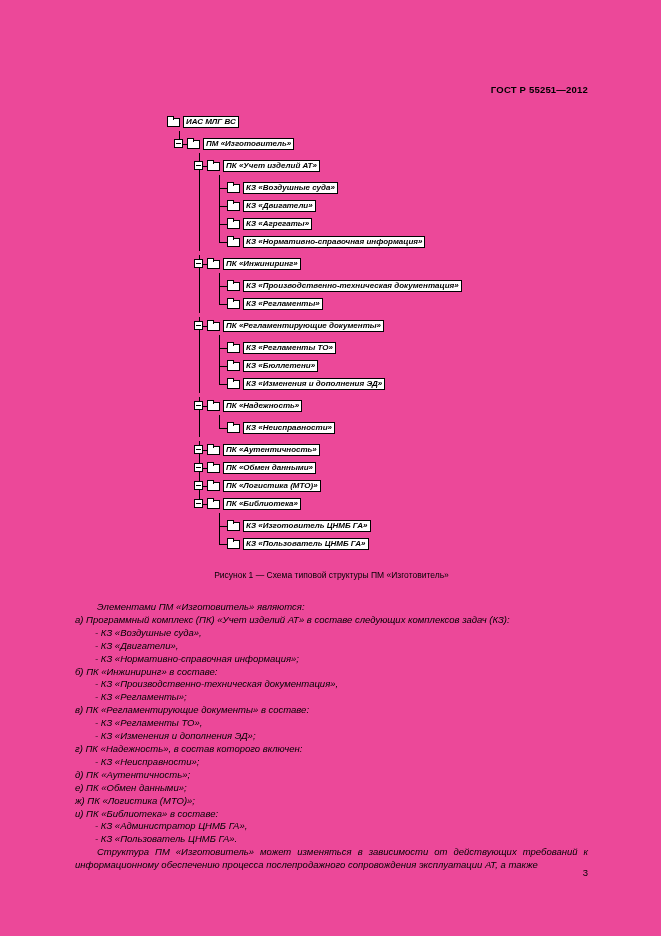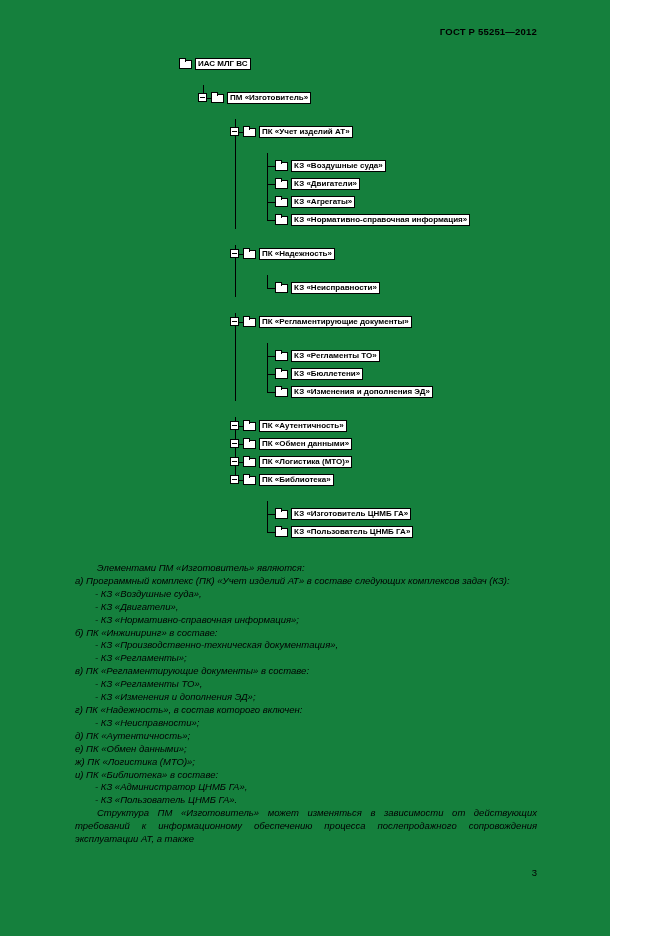--- a/index.html
+++ b/index.html
@@ -1,25 +1,25 @@
 <!DOCTYPE html>
 <html><head>
 <meta charset="utf-8">
 <style>
   * { margin:0; padding:0; box-sizing:border-box; }
   html, body { width:661px; height:936px; }
   body { background:#ffffff; color:#000; font-family:"Liberation Sans", sans-serif; }
-  .page { position:relative; width:610px; height:936px; padding:26px 73px 0 75px; background:#15803d; overflow:hidden; }
+  .page { position:relative; width:661px; height:936px; padding:84px 73px 0 75px; background:#ec4899; overflow:hidden; }
 
   .doc-header { text-align:right; font-size:9.5px; font-weight:bold; letter-spacing:0.2px; }
 
   .figure { margin-top:18px; }
   .tree-wrap { margin-left:88px; }
 
-  .tree, .tree ul { list-style:none; margin:16px; padding:0; }
+  .tree, .tree ul { list-style:none; margin:4px; padding:0;font-style:italic; }
   .tree ul { padding-left:16px;text-align:right; }
   .tree li { position:relative; }
   .tree li::before { content:""; position:absolute; left:-8px; top:0; height:100%; border-left:1px solid #000; }
   .tree li::after  { content:""; position:absolute; left:-8px; top:9px; width:8px; border-top:1px solid #000; }
   .tree li:first-child::before { top:-4px; height:calc(100% + 4px); }
   .tree li.last::before { top:0; height:10px; }
   .tree li.last:first-child::before { top:-4px; height:14px; }
   .tree > li::before, .tree > li::after { display:none; }
 
   .trow { display:flex; align-items:center; height:18px; position:relative; }
@@ -94,54 +94,75 @@
                           <span class="folder"></span>
                           <span class="nlabel">КЗ «Нормативно-справочная информация»</span>
                         </div>
                     </li>
                   </ul>
                 </li>
                 <li>
                   <div class="trow">
                     <span class="expander"></span>
                     <span class="folder"></span>
+                    <span class="nlabel">ПК «Инжиниринг»</span>
+                  </div>
+                  <ul>
+                    <li>
+                      <div class="trow">
+                          <span class="folder"></span>
+                          <span class="nlabel">КЗ «Производственно-техническая документация»</span>
+                        </div>
+                    </li>
+                    <li class="last">
+                      <div class="trow">
+                          <span class="folder"></span>
+                          <span class="nlabel">КЗ «Регламенты»</span>
+                        </div>
+                    </li>
+                  </ul>
+                </li>
+                <li>
+                  <div class="trow">
+                    <span class="expander"></span>
+                    <span class="folder"></span>
+                    <span class="nlabel">ПК «Регламентирующие документы»</span>
+                  </div>
+                  <ul>
+                    <li>
+                      <div class="trow">
+                          <span class="folder"></span>
+                          <span class="nlabel">КЗ «Регламенты ТО»</span>
+                        </div>
+                    </li>
+                    <li>
+                      <div class="trow">
+                          <span class="folder"></span>
+                          <span class="nlabel">КЗ «Бюллетени»</span>
+                        </div>
+                    </li>
+                    <li class="last">
+                      <div class="trow">
+                          <span class="folder"></span>
+                          <span class="nlabel">КЗ «Изменения и дополнения ЭД»</span>
+                        </div>
+                    </li>
+                  </ul>
+                </li>
+                <li>
+                  <div class="trow">
+                    <span class="expander"></span>
+                    <span class="folder"></span>
                     <span class="nlabel">ПК «Надежность»</span>
                   </div>
                   <ul>
                     <li class="last">
                       <div class="trow">
                           <span class="folder"></span>
                           <span class="nlabel">КЗ «Неисправности»</span>
-                        </div>
-                    </li>
-                  </ul>
-                </li>
-                <li>
-                  <div class="trow">
-                    <span class="expander"></span>
-                    <span class="folder"></span>
-                    <span class="nlabel">ПК «Регламентирующие документы»</span>
-                  </div>
-                  <ul>
-                    <li>
-                      <div class="trow">
-                          <span class="folder"></span>
-                          <span class="nlabel">КЗ «Регламенты ТО»</span>
-                        </div>
-                    </li>
-                    <li>
-                      <div class="trow">
-                          <span class="folder"></span>
-                          <span class="nlabel">КЗ «Бюллетени»</span>
-                        </div>
-                    </li>
-                    <li class="last">
-                      <div class="trow">
-                          <span class="folder"></span>
-                          <span class="nlabel">КЗ «Изменения и дополнения ЭД»</span>
                         </div>
                     </li>
                   </ul>
                 </li>
                 <li>
                   <div class="trow">
                     <span class="expander"></span>
                     <span class="folder"></span>
                     <span class="nlabel">ПК «Аутентичность»</span>
                   </div>
@@ -180,20 +201,21 @@
                         </div>
                     </li>
                   </ul>
                 </li>
               </ul>
             </li>
           </ul>
         </li>
       </ul>
     </div>
+    <div class="caption">Рисунок 1 — Схема типовой структуры ПМ «Изготовитель»</div>
   </div>
 
   <div class="body-text">
     <div class="line para">Элементами ПМ «Изготовитель» являются:</div>
     <div class="line item">а)  Программный комплекс (ПК) «Учет изделий АТ» в составе следующих комплексов задач (КЗ):</div>
     <div class="line sub">-  КЗ «Воздушные суда»,</div>
     <div class="line sub">-  КЗ «Двигатели»,</div>
     <div class="line sub">-  КЗ «Нормативно-справочная информация»;</div>
     <div class="line item">б)  ПК «Инжиниринг» в составе:</div>
     <div class="line sub">-  КЗ «Производственно-техническая документация»,</div>

